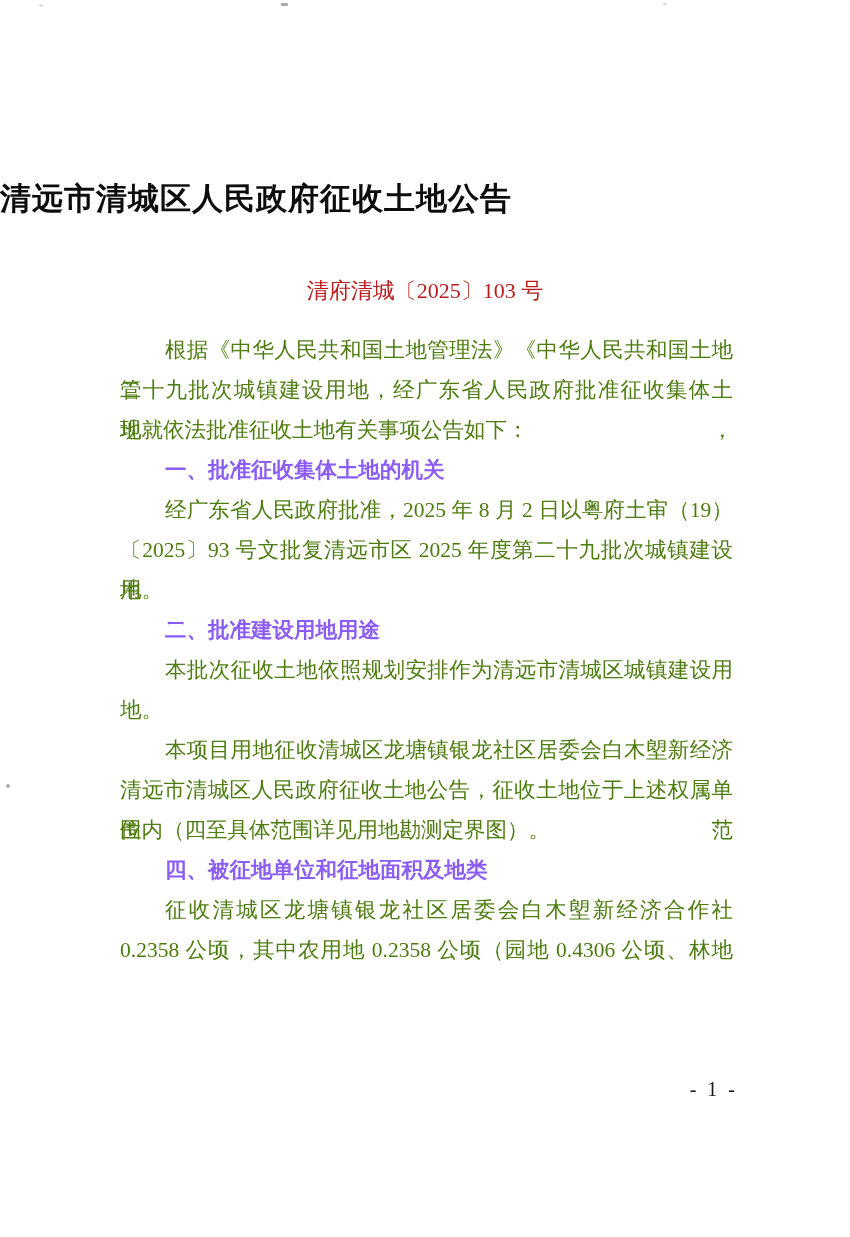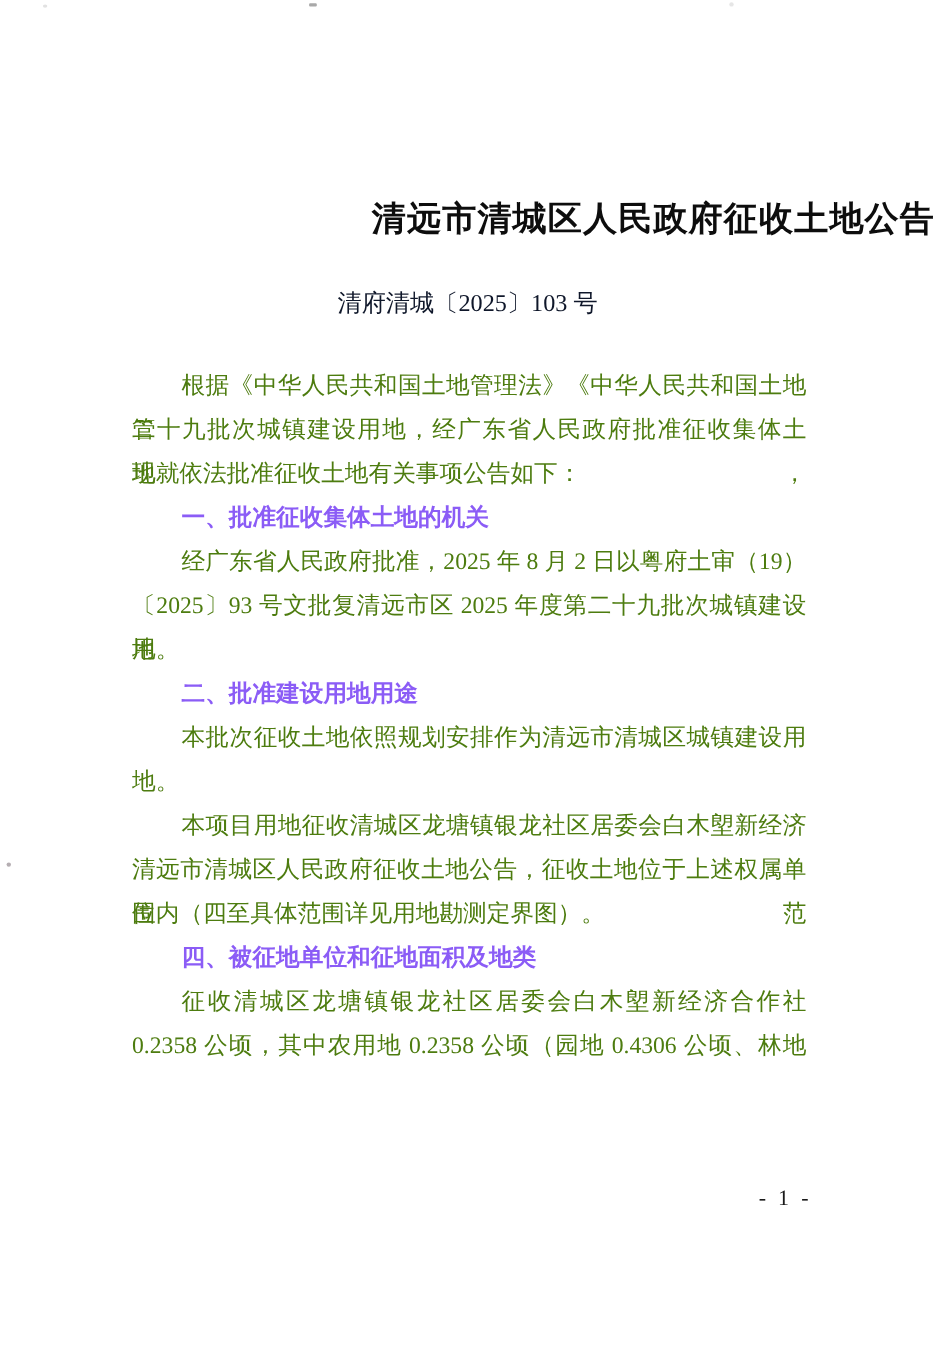--- a/index.html
+++ b/index.html
@@ -14,36 +14,36 @@
     background: #ffffff;
     overflow: hidden;
     font-family: "Liberation Serif", "DejaVu Serif", serif;
     color: #161616;
   }
   .doc-title {
     position: absolute;
     top: 178px;
     left: 0;
     width: 100%;
-    text-align: right;
+    text-align: left;
     font-family: Liberation Mono, monospace;
     font-weight: 700;
     font-size: 31px;
     letter-spacing: 1px;
     color: #0d0d0d;
     white-space: nowrap;
   }
   .doc-number {
     position: absolute;
-    top: 261px;
+    top: 276px;
     left: 0;
     width: 100%;
     text-align: center;
     font-size: 22px;
-    color: #0f172a;
+    color: #b91c1c;
     white-space: nowrap;
   }
   .lines {
     position: absolute;
     top: 330px;
     left: 120px;
     width: 613px;
   }
   .line {
     height: 40px;

